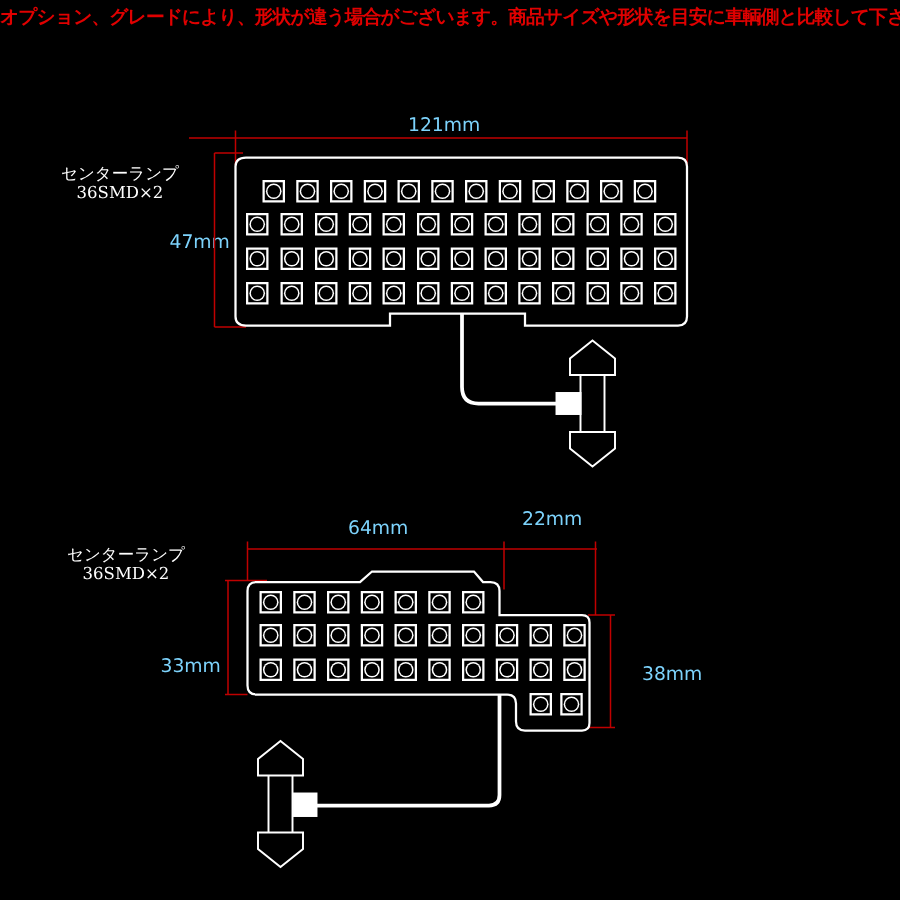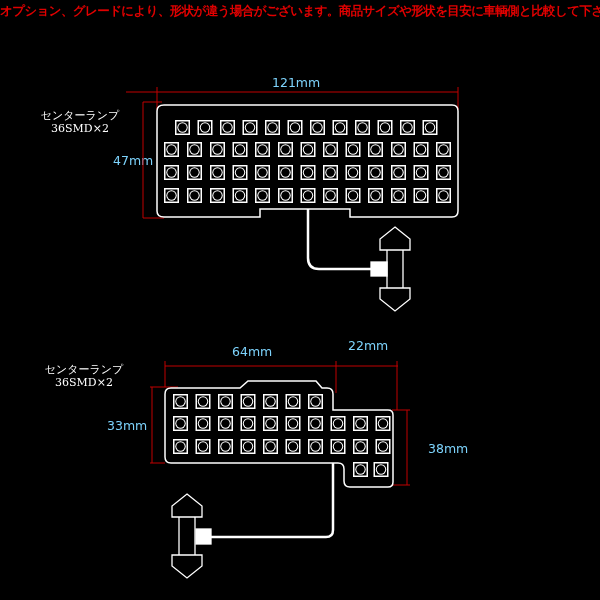--- a/index.html
+++ b/index.html
@@ -20,21 +20,21 @@
 </div>
 <div class="dim" style="left:272px; top:75px;">121mm</div>
 <div class="dim" style="left:101px; top:153px;margin-left:12px;">47mm</div>
 
 <div class="label" style="left:38px; top:363px; width:92px;">
   <div>センターランプ</div>
   <div>36SMD×2</div>
 </div>
 <div class="dim" style="left:232px; top:332px;margin-top:12px;">64mm</div>
 <div class="dim" style="left:348px; top:338px;">22mm</div>
-<div class="dim" style="left:107px; top:418px;">33mm</div>
+<div class="dim" style="left:107px; top:436px;">33mm</div>
 <div class="dim" style="left:428px; top:441px;">38mm</div>
 
 <svg class="diagram" width="600" height="600" viewBox="0 0 600 600">
   <defs>
     <g id="led">
       <rect x="0" y="0" width="15" height="15" fill="#fff"></rect>
       <rect x="1.5" y="1.5" width="12" height="12" fill="#000"></rect>
       <circle cx="7.5" cy="7.5" r="5.2" fill="#fff"></circle>
       <circle cx="7.5" cy="7.5" r="4.2" fill="#000"></circle>
     </g>

